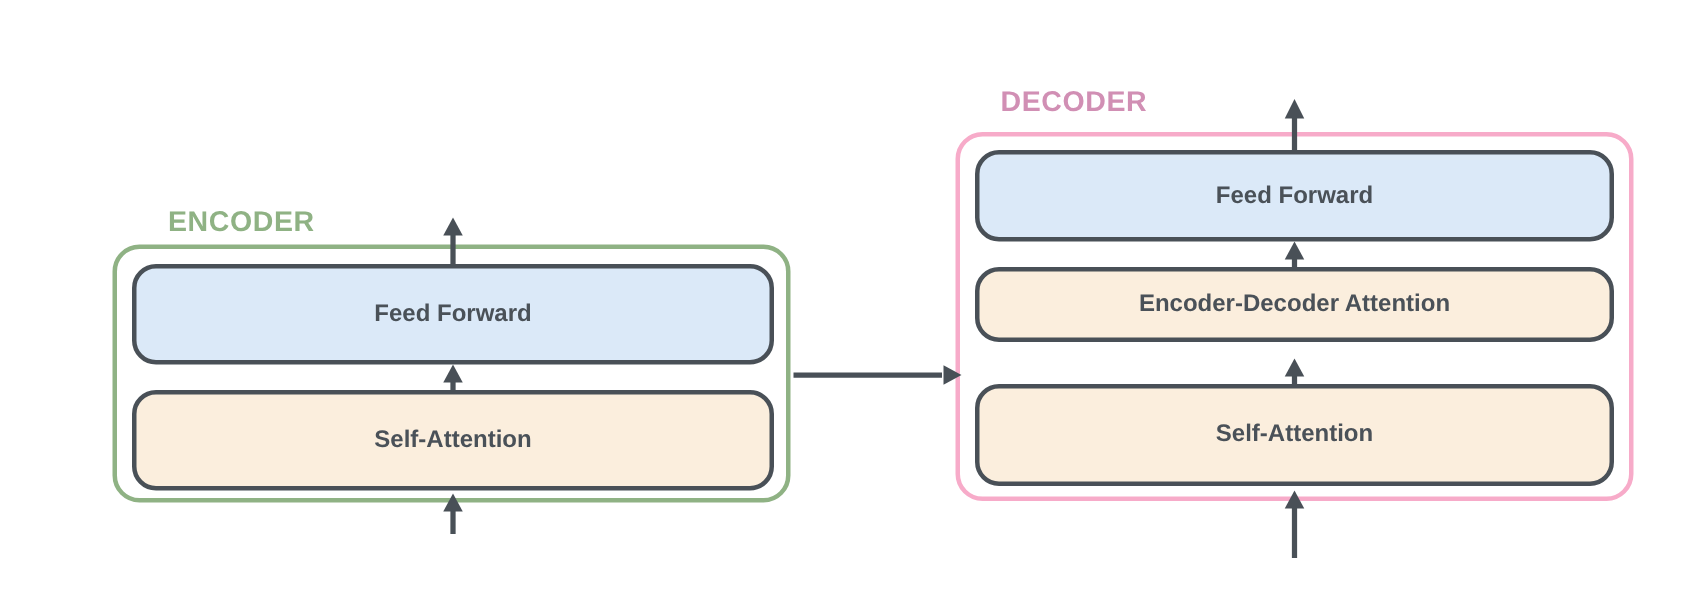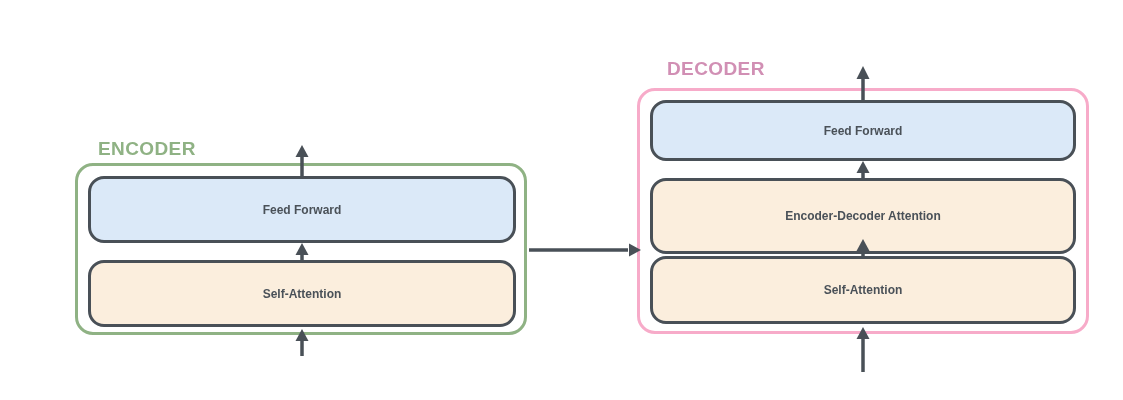--- a/index.html
+++ b/index.html
@@ -16,38 +16,38 @@
   }
   html,body{margin:0;padding:0;background:var(--background);}
   .canvas{
     position:relative;width:1123px;height:400px;background:var(--background);
     font-family:"Liberation Sans", sans-serif;overflow:hidden;
   }
   .group-label{
     position:absolute;font-size:19px;font-weight:700;letter-spacing:0.4px;
     -webkit-user-select:none;user-select:none;
   }
-  .encoder-label{left:98px;top:138px;color:var(--encoder-label);}
+  .encoder-label{left:112px;top:138px;color:var(--encoder-label);}
   .decoder-label{left:667px;top:58px;color:var(--decoder-label);}
   .group-box{
     position:absolute;border-radius:18px;background:transparent;box-sizing:border-box;
   }
   .encoder-box{left:75px;top:163px;width:452px;height:172px;border:3px solid var(--encoder-border);}
   .decoder-box{left:637px;top:88px;width:452px;height:246px;border:3px solid var(--decoder-border);}
   .node{
     position:absolute;box-sizing:border-box;border:3.5px solid var(--node-border);
     border-radius:16px;display:flex;align-items:center;justify-content:center;
-    font-size:12px;font-weight:700;color:var(--text);
+    font-size:16px;font-weight:700;color:var(--text);
   }
   .node.blue{background:var(--feed-forward-fill);}
   .node.peach{background:var(--attention-fill);}
   .enc-ff{left:88px;top:176px;width:428px;height:67px;}
   .enc-sa{left:88px;top:260px;width:428px;height:67px;}
   .dec-ff{left:650px;top:100px;width:426px;height:61px;}
-  .dec-eda{left:650px;top:178px;width:426px;height:76px;}
+  .dec-eda{left:650px;top:178px;width:426px;height:50px;}
   .dec-sa{left:650px;top:256px;width:426px;height:68px;}
   svg.arrows{position:absolute;left:0;top:0;pointer-events:none;}
   svg.arrows line{stroke:var(--arrow);stroke-width:3.5;}
   svg.arrows polygon{fill:var(--arrow);}
 </style>
 </head>
 <body>
 
 <div class="canvas">
 

